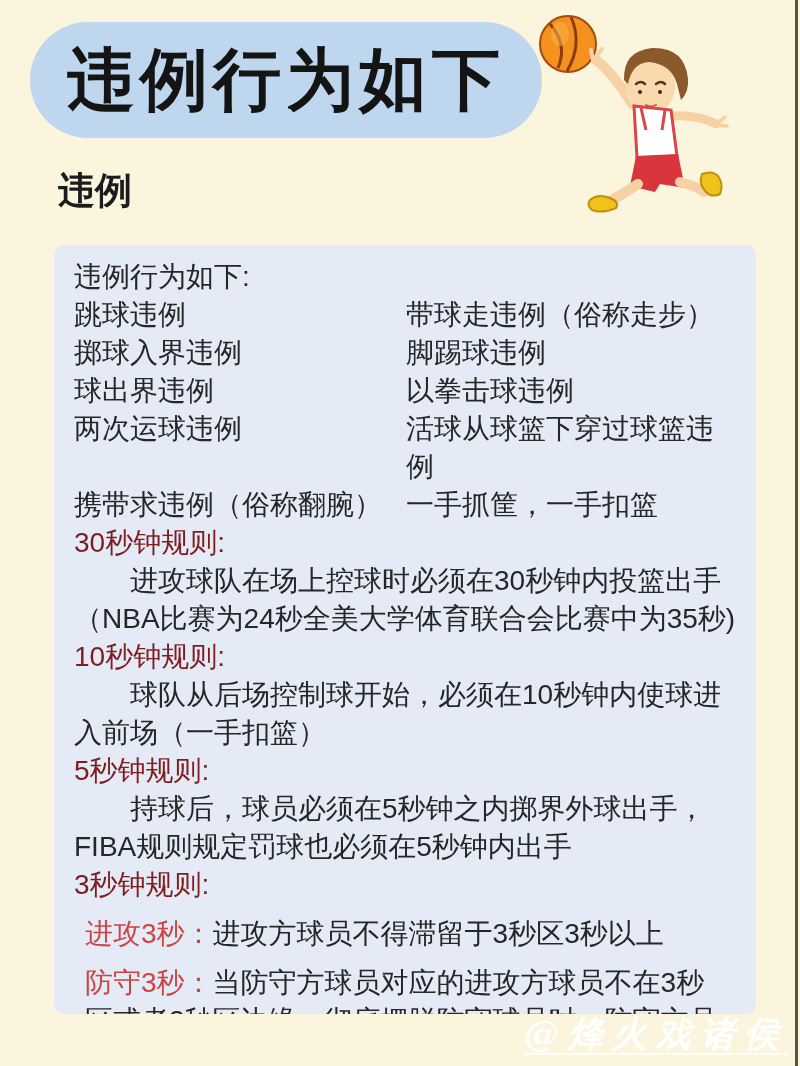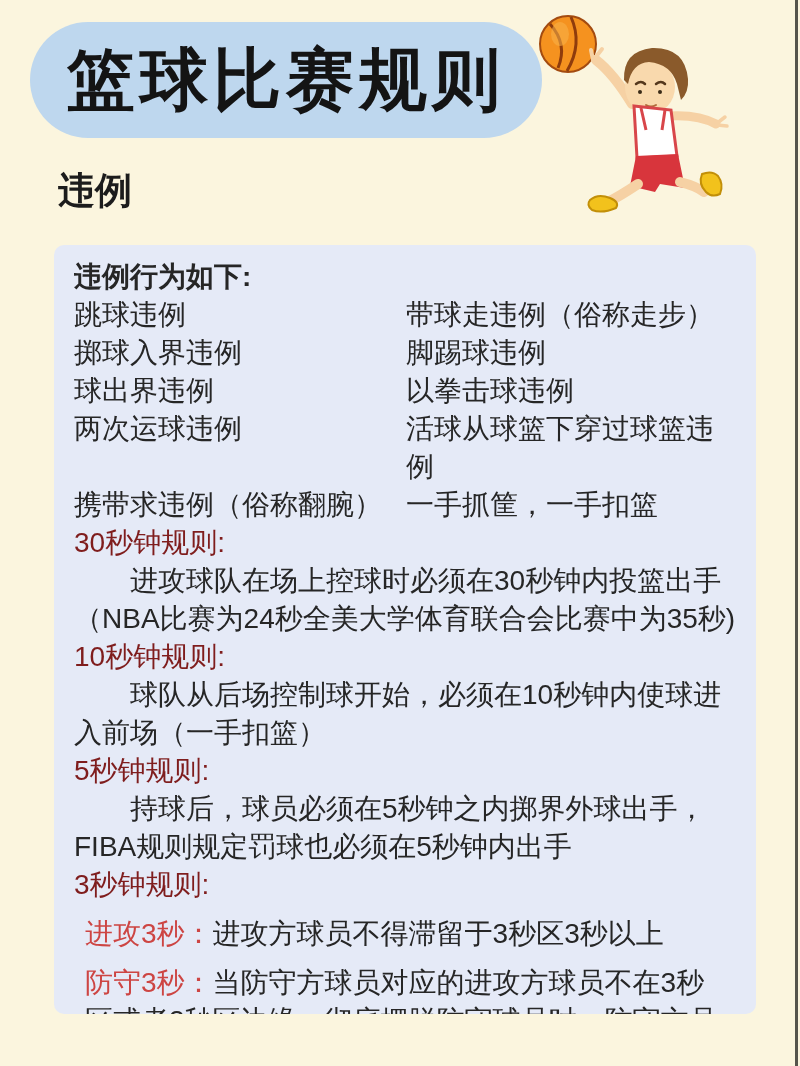--- a/index.html
+++ b/index.html
@@ -26,21 +26,21 @@
     position:absolute; left:58px; top:166px; margin:0;
     font-size:37px; font-weight:600; color:#1c1c1c;
   }
   
   .content-box {
     position:absolute; left:54px; top:245px; width:702px; height:769px;
     background:#e5eaf7; border-radius:10px;
     padding:13px 20px; box-sizing:border-box;
     font-size:28px; line-height:38px; overflow:hidden;
   }
-  .vio-header { font-weight:700; }
+  .vio-header { font-weight:400; }
   .vio-row { display:flex; }
   .vio-row .vl { width:332px; flex:none; }
   .vio-row .vr { flex:1; }
   .red { color:#cd4543; }
   .rule-heading { color:#7f1d1d; }
   .rule-body { margin:0; text-indent:2em; }
   .rule-item { margin:11px; }
   
   .watermark {
     position:absolute; right:12px; bottom:8px;
@@ -59,21 +59,21 @@
     position:absolute; right:2px; top:0; width:3px; height:1066px;
     background:#55544c;
   }
 </style>
 </head>
 <body>
 
 <div class="page">
 
   <div class="title-pill">
-    <span class="title-text">篮球比赛规则</span>
+    <span class="title-text">违例行为如下</span>
   </div>
 
   <svg class="player" viewBox="0 0 212 218" aria-hidden="true">
 
     <g>
       <circle cx="30" cy="40" r="28" fill="#f5921f" stroke="#a34b10" stroke-width="2"></circle>
       <path d="M12 20 Q 30 40 20 64" fill="none" stroke="#8f3c0c" stroke-width="3"></path>
       <path d="M33 13 Q 45 40 29 67" fill="none" stroke="#8f3c0c" stroke-width="3"></path>
       <ellipse cx="22" cy="30" rx="9" ry="12" fill="#f8b24a" opacity="0.55"></ellipse>
     </g>
@@ -141,16 +141,17 @@
 
     <div class="rule-heading">5秒钟规则:</div>
     <p class="rule-body">持球后，球员必须在5秒钟之内掷界外球出手，FIBA规则规定罚球也必须在5秒钟内出手</p>
 
     <div class="rule-heading">3秒钟规则:</div>
     <p class="rule-item"><span class="red">进攻3秒：</span><span>进攻方球员不得滞留于3秒区3秒以上</span></p>
     <p class="rule-item"><span class="red">防守3秒：</span><span>当防守方球员对应的进攻方球员不在3秒区或者3秒区边缘，彻底摆脱防守球员时，防守方员不得滞留禁区3秒以上</span></p>
 
   </div>
 
+  <div class="watermark">@烽火戏诸侯</div>
 
   <div class="edge-line"></div>
 
 </div>
 
 </body></html>

